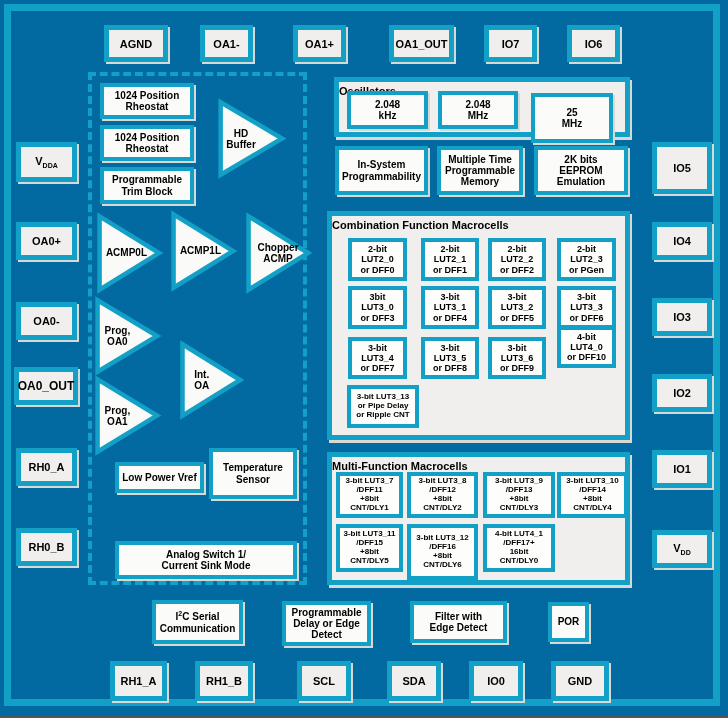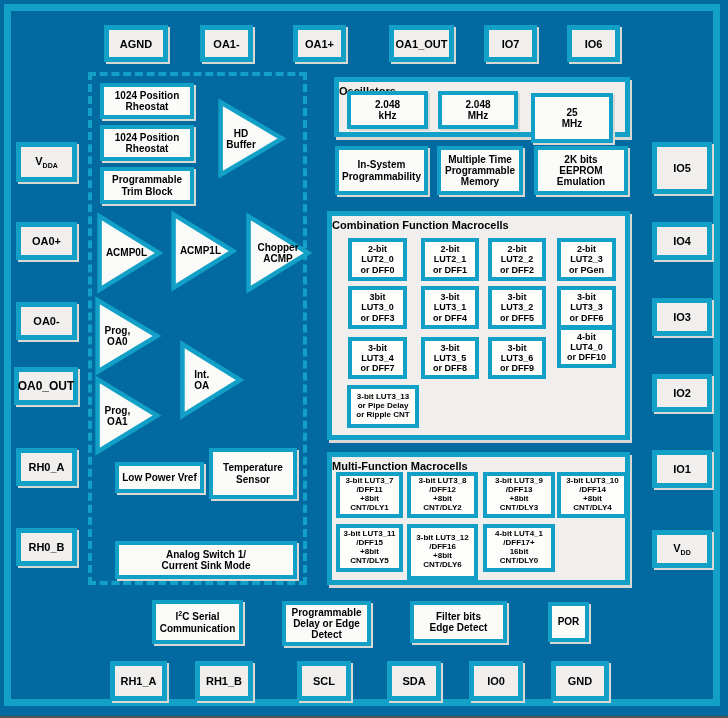--- a/index.html
+++ b/index.html
@@ -269,18 +269,18 @@
   <div class="cell ml fs8" style="left:483px;top:524px;width:72px;height:48px">4-bit LUT4_1
 /DFF17+
 16bit
 CNT/DLY0</div>
 
   <div class="sbox ml" style="left:152px;top:600px;width:91px;height:44px"><span><span>I</span><sup class="s">2</sup><span class="ml">C Serial
 Communication</span></span></div>
   <div class="sbox ml" style="left:282px;top:601px;width:89px;height:45px">Programmable
 Delay or Edge
 Detect</div>
-  <div class="sbox ml" style="left:410px;top:601px;width:97px;height:42px">Filter bits
+  <div class="sbox ml" style="left:410px;top:601px;width:97px;height:42px">Filter with
 Edge Detect</div>
   <div class="sbox" style="left:548px;top:602px;width:41px;height:40px">POR</div>
 
   <div class="baseline"></div>
 </div>
 
 </body></html>

